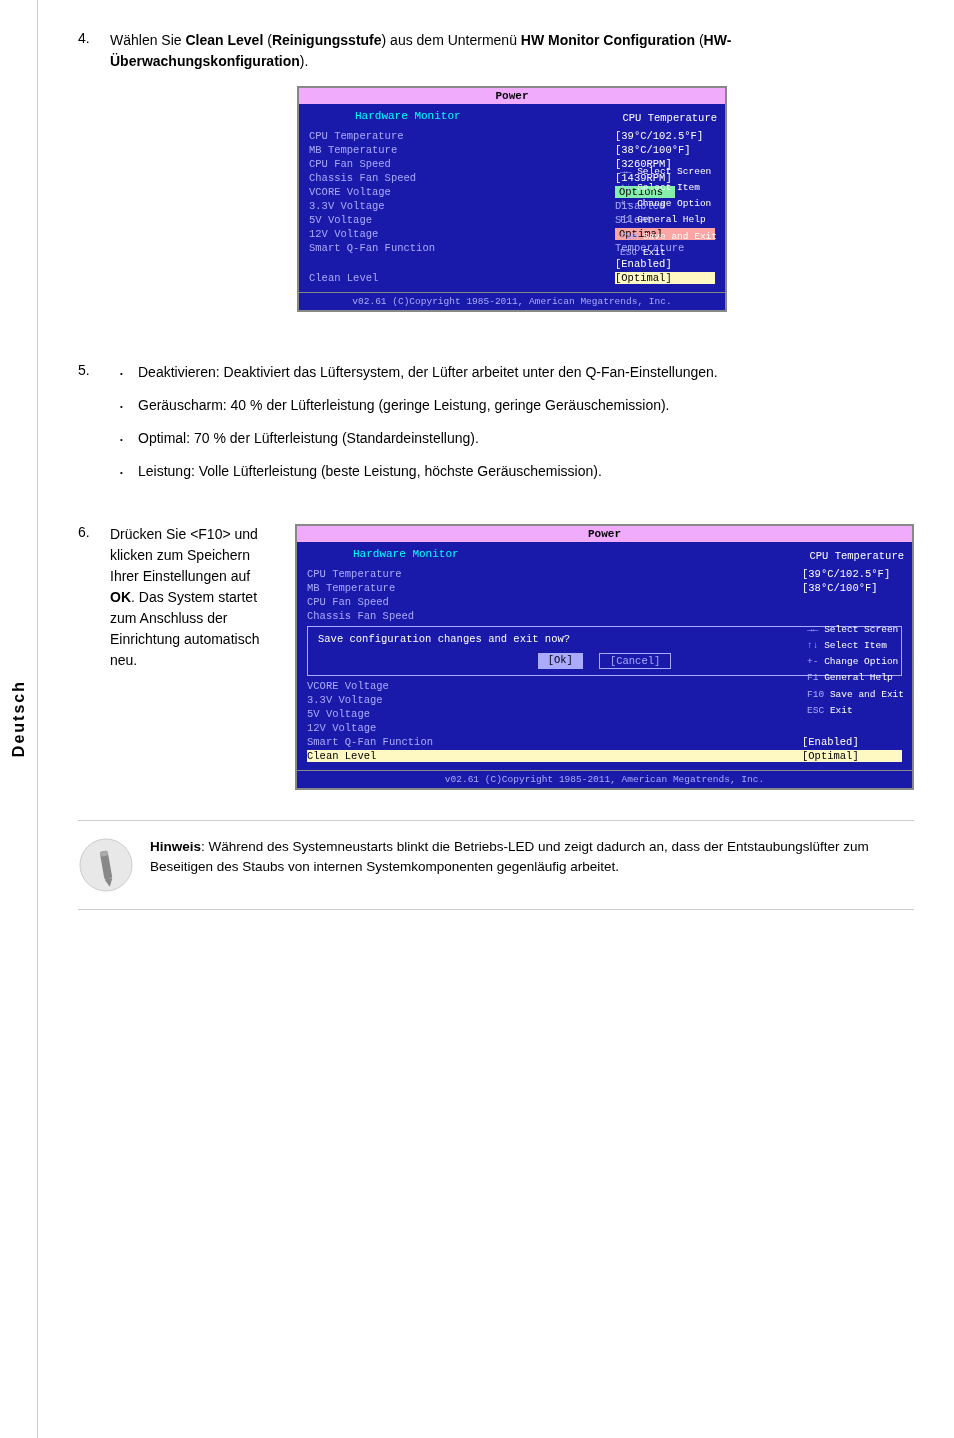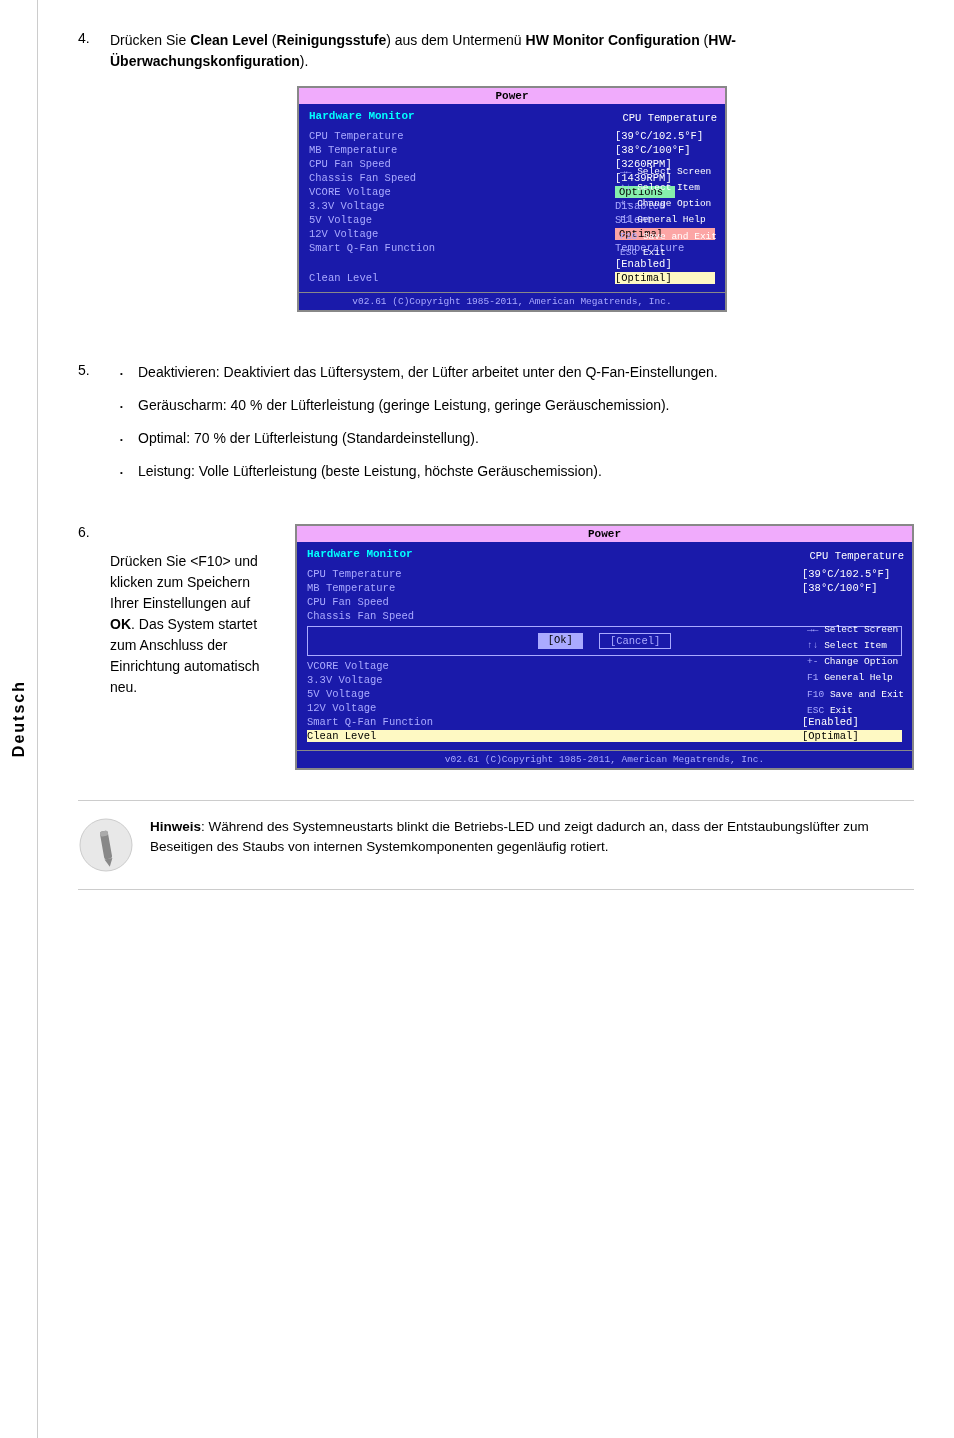--- a/index.html
+++ b/index.html
@@ -95,21 +95,22 @@
     .bios-body {
       padding: 6px 10px;
       min-height: 160px;
       position: relative;
     }
 
     .bios-header {
       color: #00ffff;
       font-size: 11px;
       margin-bottom: 8px;
-      font-weight: bold;
+      font-weight: normal;
+      margin-left: 46px;
     }
 
     .bios-row {
       display: flex;
       justify-content: space-between;
       margin-bottom: 2px;
       font-size: 10.5px;
     }
 
     .bios-label {
@@ -171,21 +172,20 @@
     .step6-layout {
       display: flex;
       gap: 20px;
       align-items: flex-start;
     }
 
     .step6-text {
       width: 165px;
       font-size: 14px;
       line-height: 1.5;
-      margin-top: 27px;
     }
 
     .step6-image {
       flex: 1;
     }
 
     
     .note-box {
       border-top: 1px solid #ccc;
       border-bottom: 1px solid #ccc;
@@ -232,21 +232,21 @@
   <div class="sidebar">
     <span class="sidebar-label">Deutsch</span>
   </div>
 
   <div class="main-content">
 
     <div class="step">
       <div class="step-number">4.</div>
       <div class="step-content">
         <div class="step-text">
-          <span>Drücken Sie </span><b>Clean Level</b><span> (</span><b>Reinigungsstufe</b><span>) aus dem Untermenü </span><b>HW Monitor Configuration</b><span> (</span><b>HW-Überwachungskonfiguration</b><span>).</span>
+          <span>Wählen Sie </span><b>Clean Level</b><span> (</span><b>Reinigungsstufe</b><span>) aus dem Untermenü </span><b>HW Monitor Configuration</b><span> (</span><b>HW-Überwachungskonfiguration</b><span>).</span>
         </div>
 
         <div class="bios-frame">
           <div class="bios-title-bar">Power</div>
           <div class="bios-body">
             <div class="bios-right-panel">
               <div class="bios-right-title">CPU Temperature</div>
             </div>
             <div class="bios-header">Hardware Monitor</div>
             <div class="bios-row">
@@ -360,20 +360,21 @@
               <div class="bios-row">
                 <span class="bios-label">CPU Fan Speed</span>
                 <span class="bios-value"></span>
               </div>
               <div class="bios-row">
                 <span class="bios-label">Chassis Fan Speed</span>
                 <span class="bios-value"></span>
               </div>
 
               <div style="border:1px solid #aaaaff;margin:4px 0 4px 0;padding:6px 10px;background:#1a1aaa;">
+                <div style="color:#fff;font-size:10.5px;margin-bottom:8px;">Save configuration changes and exit now?</div>
                 <div style="display:flex;gap:16px;justify-content:center;text-align:center;">
                   <span style="background:#aaaaff;color:#000;padding:1px 10px;font-family:'Courier New',monospace;font-size:10.5px;">[Ok]</span>
                   <span style="background:#1a1aaa;color:#aaaaff;padding:1px 10px;font-family:'Courier New',monospace;font-size:10.5px;border:1px solid #aaaaff;">[Cancel]</span>
                 </div>
               </div>
               <div class="bios-row">
                 <span class="bios-label">VCORE Voltage</span>
                 <span class="bios-value"></span>
               </div>
               <div class="bios-row">
@@ -415,19 +416,19 @@
         <svg width="56" height="56" viewBox="0 0 56 56">
           <ellipse cx="28" cy="28" rx="26" ry="26" fill="#e8e8e8" stroke="#ccc" stroke-width="1"></ellipse>
           <g transform="translate(14,10) rotate(0)">
             <rect x="10" y="4" width="8" height="28" rx="2" fill="#888" transform="rotate(-10 14 18)"></rect>
             <polygon points="10,32 18,32 14,40" fill="#888" transform="rotate(-10 14 18)"></polygon>
             <rect x="10" y="4" width="8" height="5" rx="2" fill="#aaa" transform="rotate(-10 14 18)"></rect>
           </g>
         </svg>
       </div>
       <div class="note-text">
-        <b>Hinweis</b><span>: Während des Systemneustarts blinkt die Betriebs-LED und zeigt dadurch an, dass der Entstaubungslüfter zum Beseitigen des Staubs von internen Systemkomponenten gegenläufig rotiert.</span>
+        <b>Hinweis</b><span>: Während des Systemneustarts blinkt die Betriebs-LED und zeigt dadurch an, dass der Entstaubungslüfter zum Beseitigen des Staubs von internen Systemkomponenten gegenläufig arbeitet.</span>
       </div>
     </div>
 
 
   </div>
 </div>
 
 </body></html>

